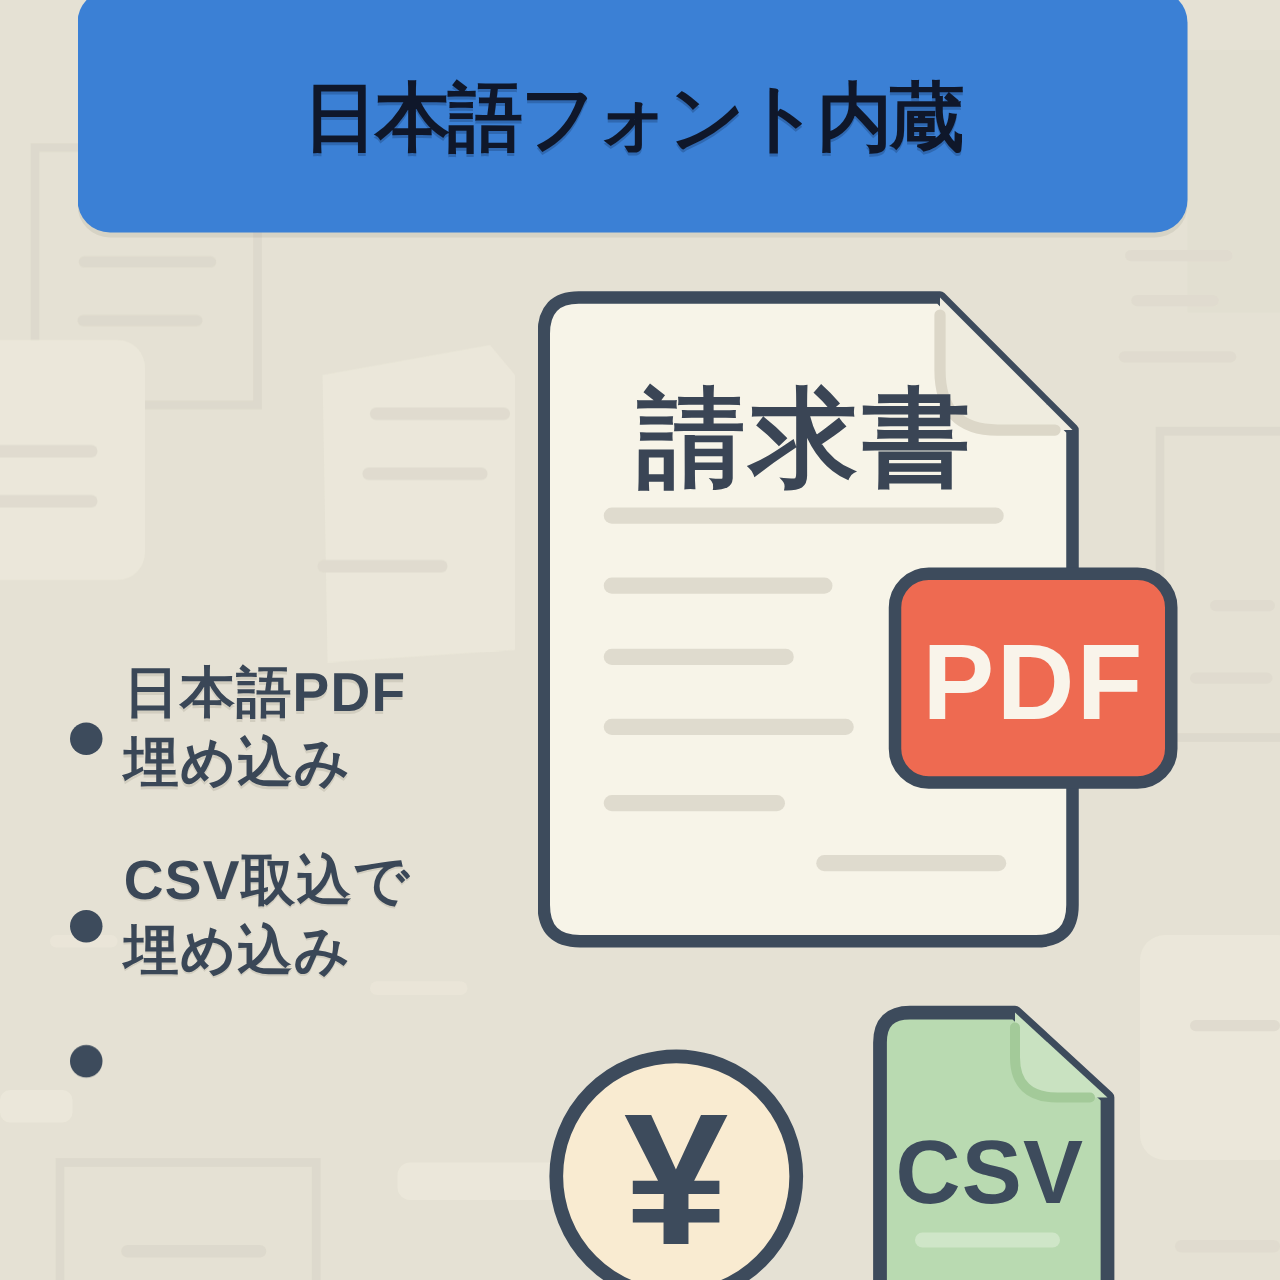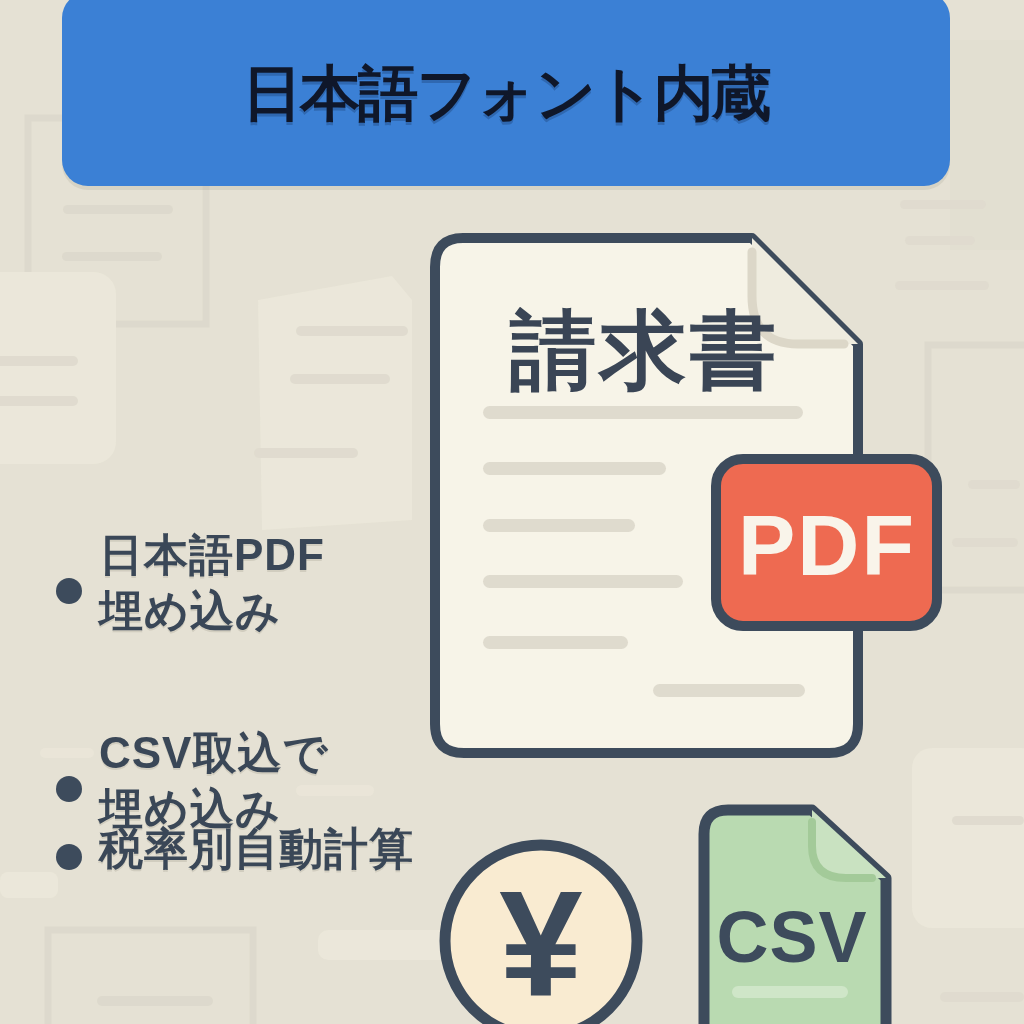--- a/index.html
+++ b/index.html
@@ -33,21 +33,21 @@
   }
   .feature .dot{
     width:26px;height:26px;border-radius:50%;background:#3d4b5c;
     flex:0 0 auto;margin-top:15px;
   }
   .ftext{
     font-size:44px;line-height:56px;font-weight:700;color:#3a4757;
     letter-spacing:1px;white-space:nowrap;
     text-shadow:0 2px 0 rgba(120,115,100,0.18);
   }
-  .f1{top:527px;} .f2{top:677px;margin-top:48px;} .f3{top:821px;}
+  .f1{top:527px;} .f2{top:677px;} .f3{top:821px;}
 
   
   .svgtxt{font-family:"Liberation Sans","DejaVu Sans",sans-serif;font-weight:bold;}
 </style>
 </head>
 <body>
 
 <div class="stage">
 
   <svg class="art" viewBox="0 0 1024 1024" aria-hidden="true">
@@ -137,18 +137,15 @@
   <div class="feature f2">
     <span class="dot"></span>
     <div class="ftext">
       <div>CSV取込で</div>
       <div>埋め込み</div>
     </div>
   </div>
 
   <div class="feature f3">
     <span class="dot"></span>
-    <div class="ftext">
-      <div>税率別自動計算</div>
-    </div>
   </div>
 
 </div>
 
 </body></html>

